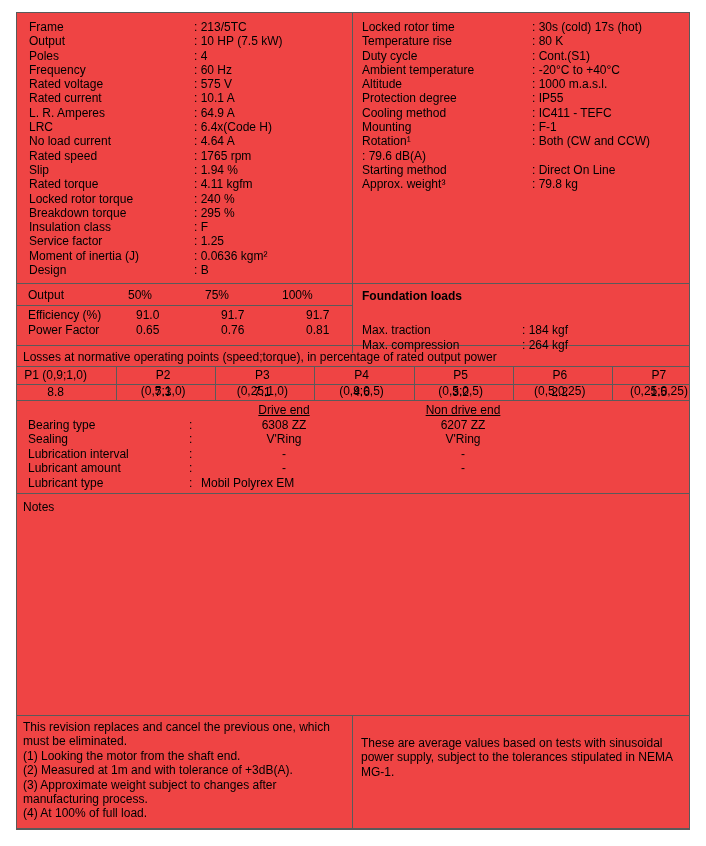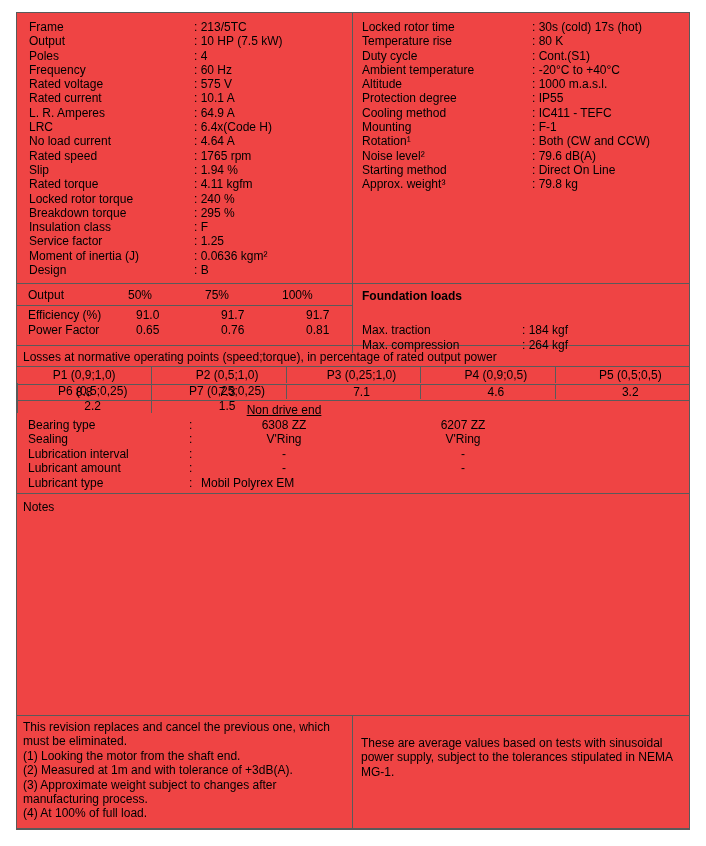--- a/index.html
+++ b/index.html
@@ -46,21 +46,21 @@
   .pc { flex:0 0 77px; }
 
   
   .found { padding:4px 0 0 9px; }
   .found-title { line-height:17px; margin-bottom:18px;font-weight:bold; }
   .found-row { display:flex; line-height:15px;align-items:flex-end; }
   .found-row .lab { flex:0 0 160px; }
 
   
   .loss-title { height:21px; border-bottom:1px solid #5a5a5a; padding:4px 0 0 6px; line-height:14px; }
-  .loss-grid { display:grid; grid-template-columns:repeat(5,1fr); }
+  .loss-grid { display:grid; grid-template-columns:repeat(7,1fr);gap:22px; }
   .loss-head { height:18px; border-bottom:1px solid #5a5a5a; }
   .loss-head .loss-cell { line-height:16px; }
   .loss-vals { height:15px; }
   .loss-vals .loss-cell { line-height:14px; }
   .loss-cell { text-align:center; }
   .loss-cell + .loss-cell { border-left:1px solid #5a5a5a;padding-left:16px; }
 
   
   .brg-row { display:grid; grid-template-columns:172px 12px 166px 192px 1fr; line-height:14.5px; }
   .b-lab { padding-left:11px; }
@@ -219,21 +219,20 @@
             <span class="lab">Mounting</span>
             <span class="val">F-1</span>
           </div>
 
           <div class="spec-row">
             <span class="lab">Rotation¹</span>
             <span class="val">Both (CW and CCW)</span>
           </div>
 
           <div class="spec-row">
-            <span class="lab">Noise level²</span>
             <span class="val">79.6 dB(A)</span>
           </div>
 
           <div class="spec-row">
             <span class="lab">Starting method</span>
             <span class="val">Direct On Line</span>
           </div>
 
           <div class="spec-row">
             <span class="lab">Approx. weight³</span>
@@ -324,20 +323,21 @@
 
         <div class="loss-cell">1.5</div>
 
     </div>
   </div>
 
   <div class="sec sec4">
     <div class="brg-row brg-head">
       <span class="b-lab"></span>
       <span></span>
+      <span class="b-de"><span class="u">Drive end</span></span>
       <span class="b-nde"><span class="u">Non drive end</span></span>
     </div>
 
       <div class="brg-row">
         <span class="b-lab">Bearing type</span>
         <span class="b-colon"></span>
         <span class="b-de">6308 ZZ</span>
         <span class="b-nde">6207 ZZ</span>
       </div>
 

